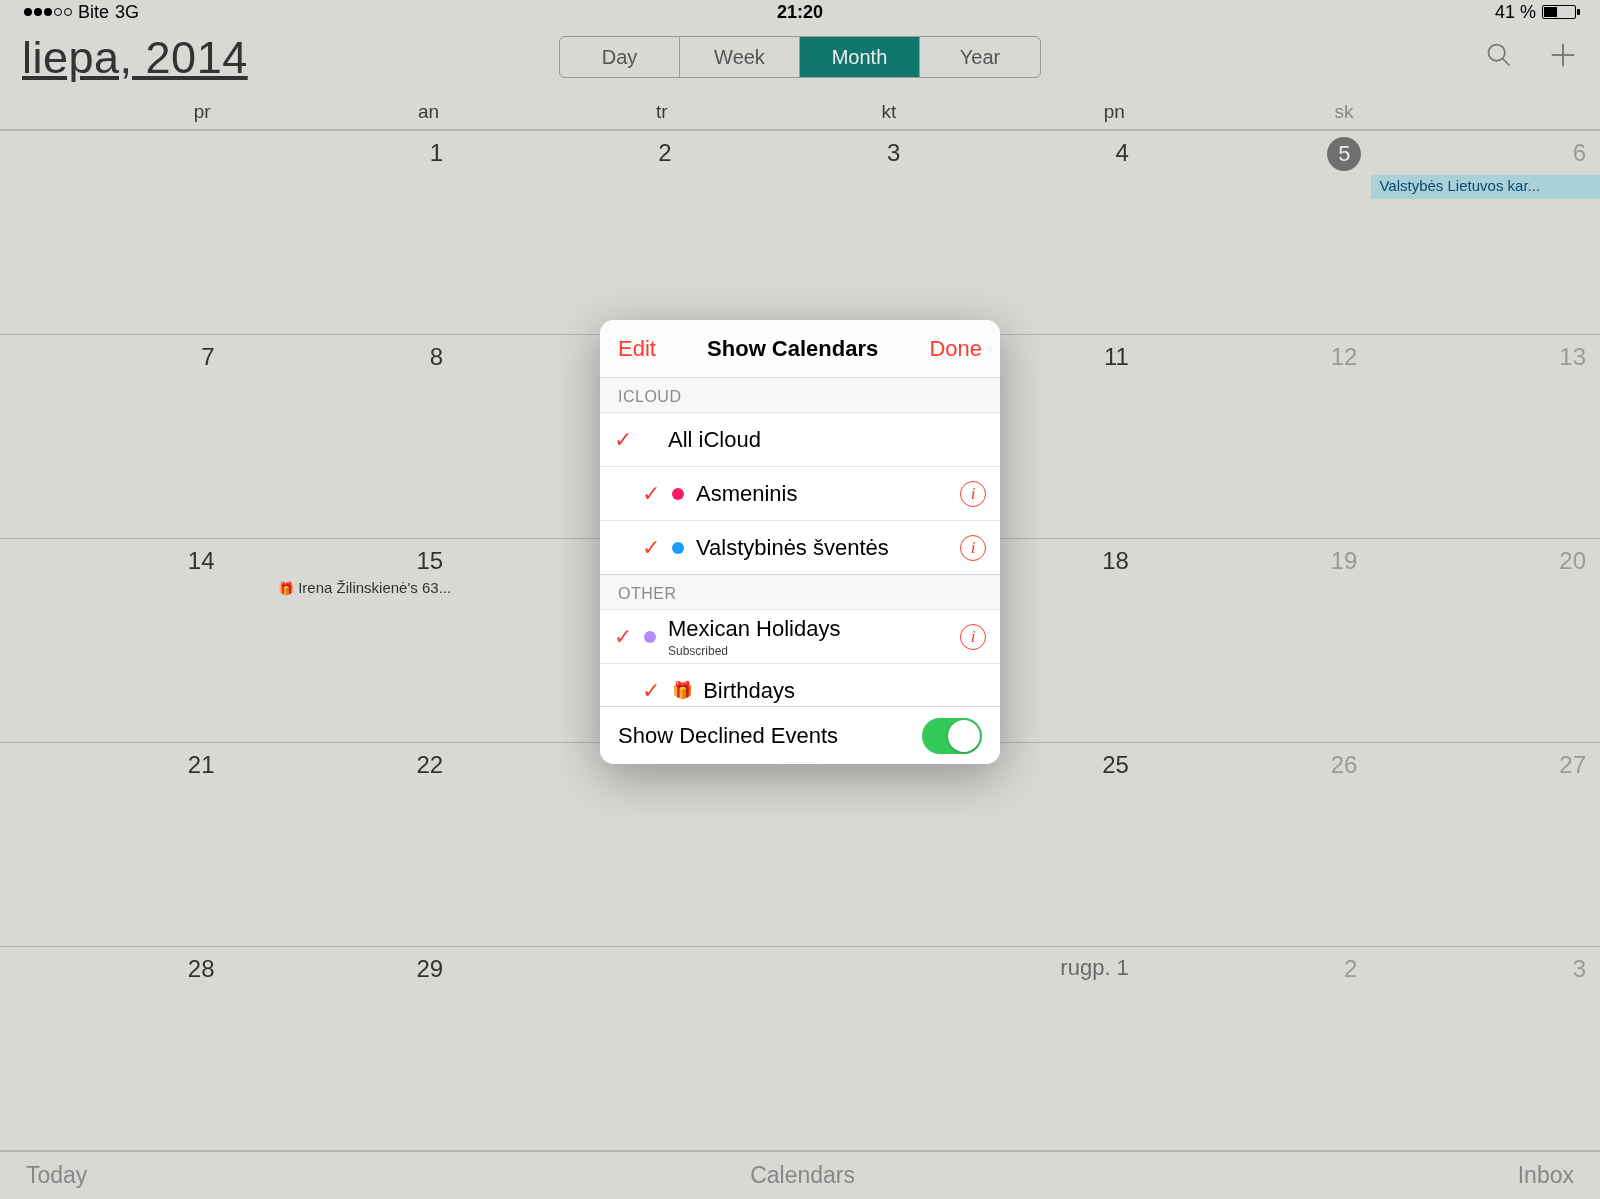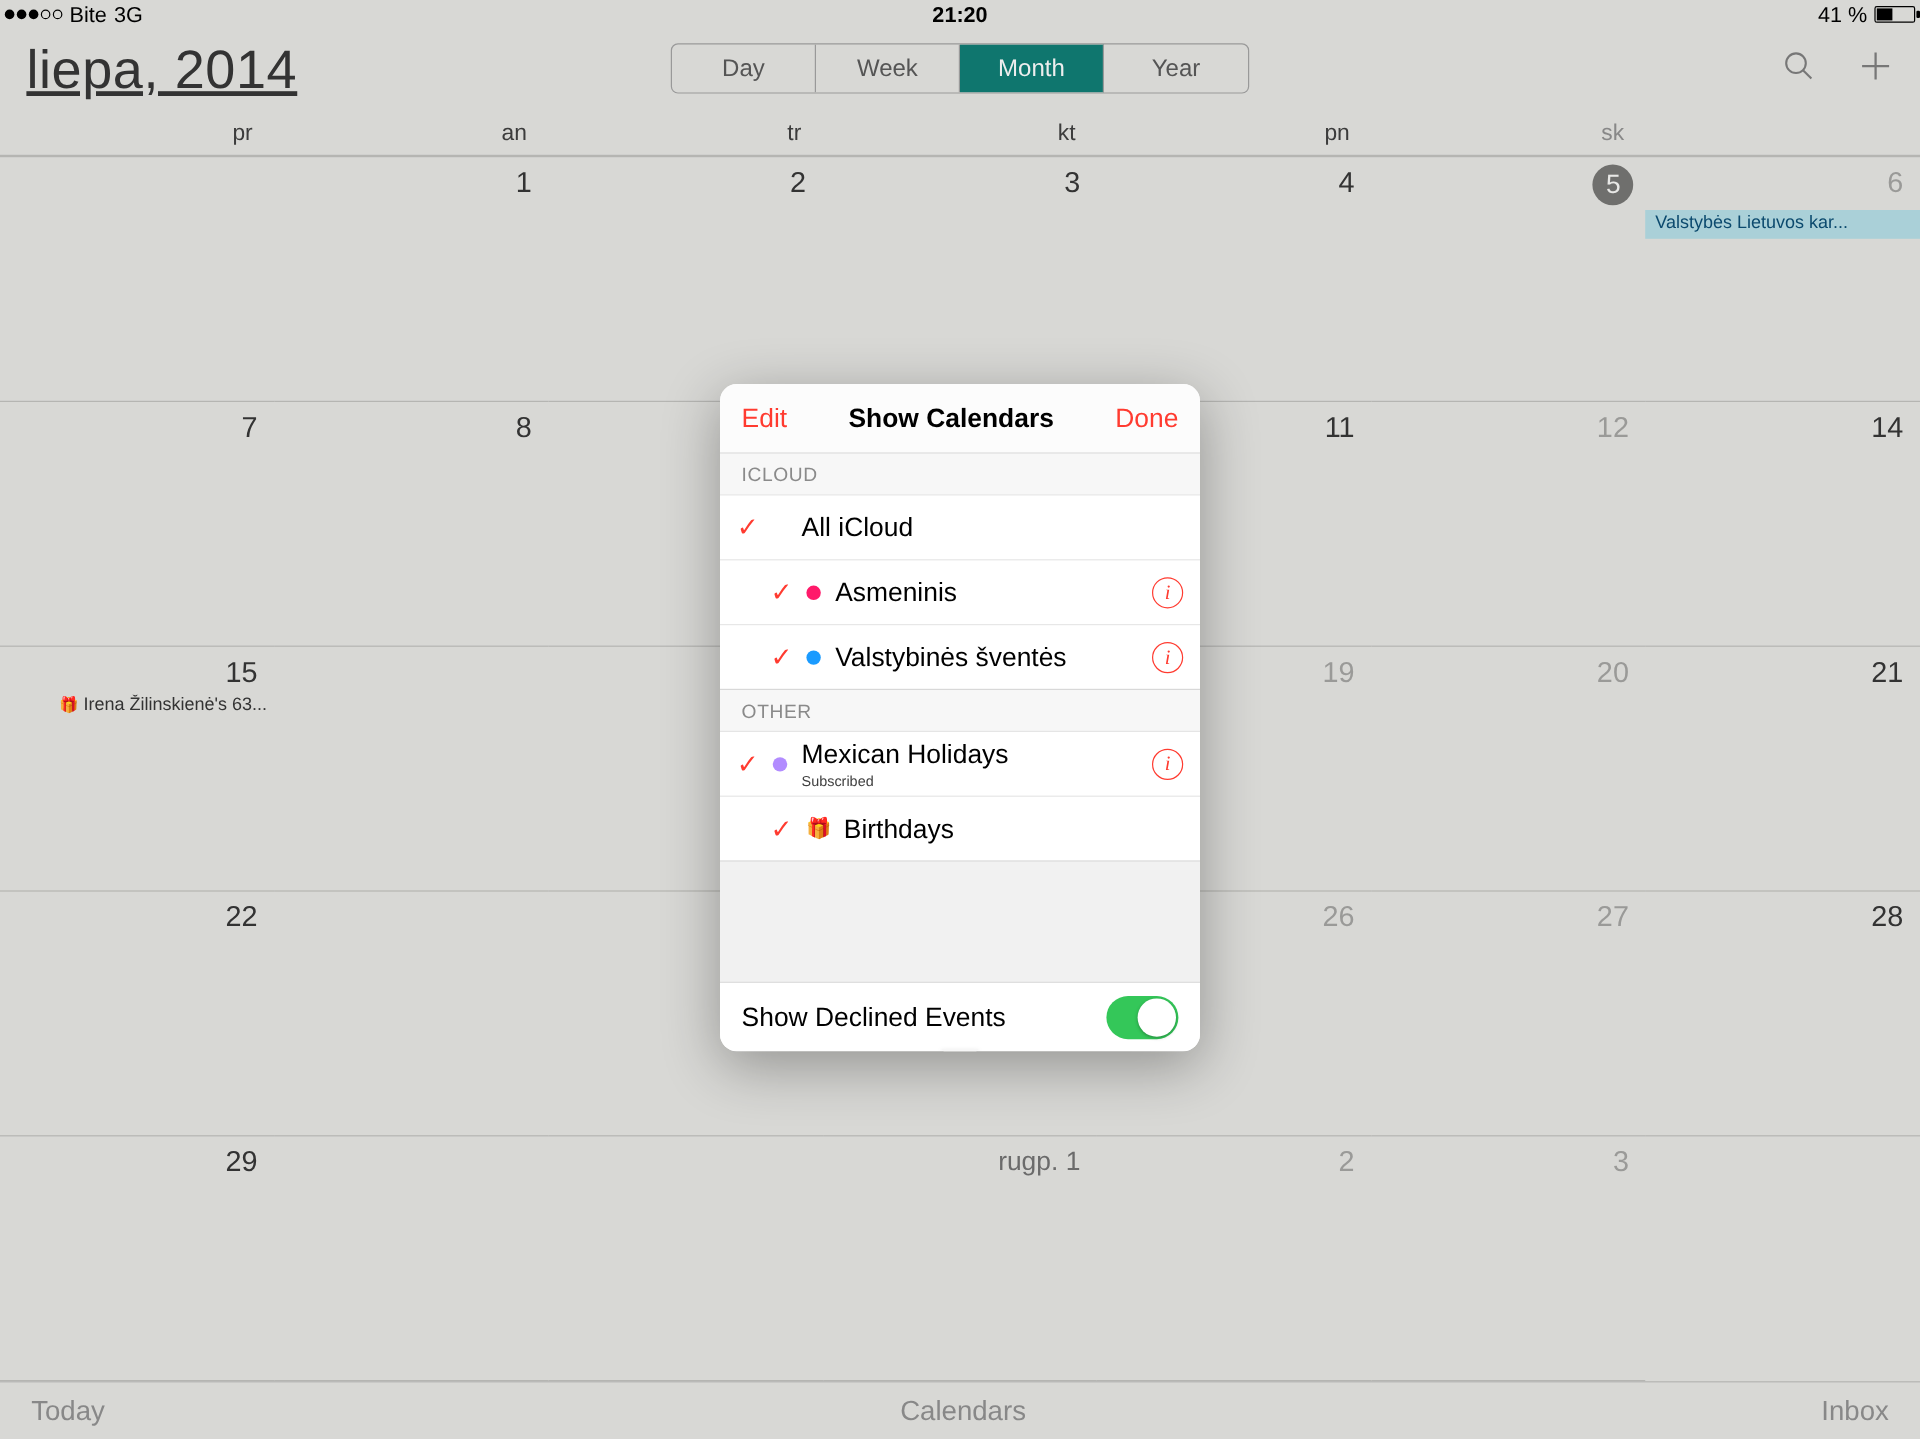--- a/index.html
+++ b/index.html
@@ -8,21 +8,21 @@
     font-family: -apple-system, "Helvetica Neue", Helvetica, Arial, sans-serif;
     background: #d8d8d5;
     position: relative;
     font-weight: 300;
   }
 
   
   .status-bar {
     position: absolute; top: 0; left: 0; right: 0; height: 24px;
     display: flex; align-items: center; font-size: 18px; color: #000;
-    padding: 0 4px;
+    padding: 0 24px;
   }
   .status-left { flex: 0 0 auto; display: flex; align-items: center; gap: 6px; }
   .dots { display: flex; gap: 2px; }
   .dot { width: 8px; height: 8px; border-radius: 50%; background: #000; }
   .dot.empty { background: none; border: 1px solid #000; }
   .status-center { position:absolute; left:50%; transform:translateX(-50%); font-weight:600; }
   .status-right { margin-left: auto; display: flex; align-items: center; gap: 6px; }
   .batt { width: 34px; height: 14px; border: 1.5px solid #000; border-radius: 2px; position: relative; }
   .batt::after { content:""; position:absolute; right:-5px; top:3px; width:3px; height:6px; background:#000; border-radius:1px; }
   .batt-fill { position:absolute; left:1px; top:1px; bottom:1px; width:40%; background:#000; }
@@ -96,21 +96,21 @@
     position:absolute; bottom:0; left:0; right:0; height:48px;
     border-top: 1px solid #b5b5b2;
     display:flex; align-items:center; justify-content:space-between;
     padding: 0 26px; font-size:23px; color:#888;
   }
   .toolbar span { cursor:pointer; }
 
   
   .popover {
     position:absolute; left: 50%; transform: translateX(-50%);
-    top: 320px; width: 400px; height: 556px;
+    top: 320px; width: 400px; height: 444px;
     background: #f7f7f7; border-radius: 14px;
     box-shadow: 0 12px 48px rgba(0,0,0,.32);
     display:flex; flex-direction:column; overflow:hidden;
   }
   .popover::after {
     content:""; position:absolute; bottom:-14px; left:50%; transform:translateX(-50%);
     border-left:16px solid transparent; border-right:16px solid transparent;
     border-top:16px solid #f7f7f7;
     filter: drop-shadow(0 2px 2px rgba(0,0,0,.15));
   }
@@ -247,20 +247,23 @@
     </div>
     <div class="cell">
       <div class="daynum">10</div>
     </div>
     <div class="cell">
       <div class="daynum">11</div>
     </div>
     <div class="cell weekend">
       <div class="daynum">12</div>
     </div>
+    <div class="cell weekend">
+      <div class="daynum">13</div>
+    </div>
     <div class="cell">
       <div class="daynum">14</div>
     </div>
     <div class="cell">
       <div class="daynum">15</div>
       <div class="event-inline"><span class="gift">🎁</span>Irena Žilinskienė's 63...</div>
     </div>
     <div class="cell"></div>
     <div class="cell"></div>
     <div class="cell">

